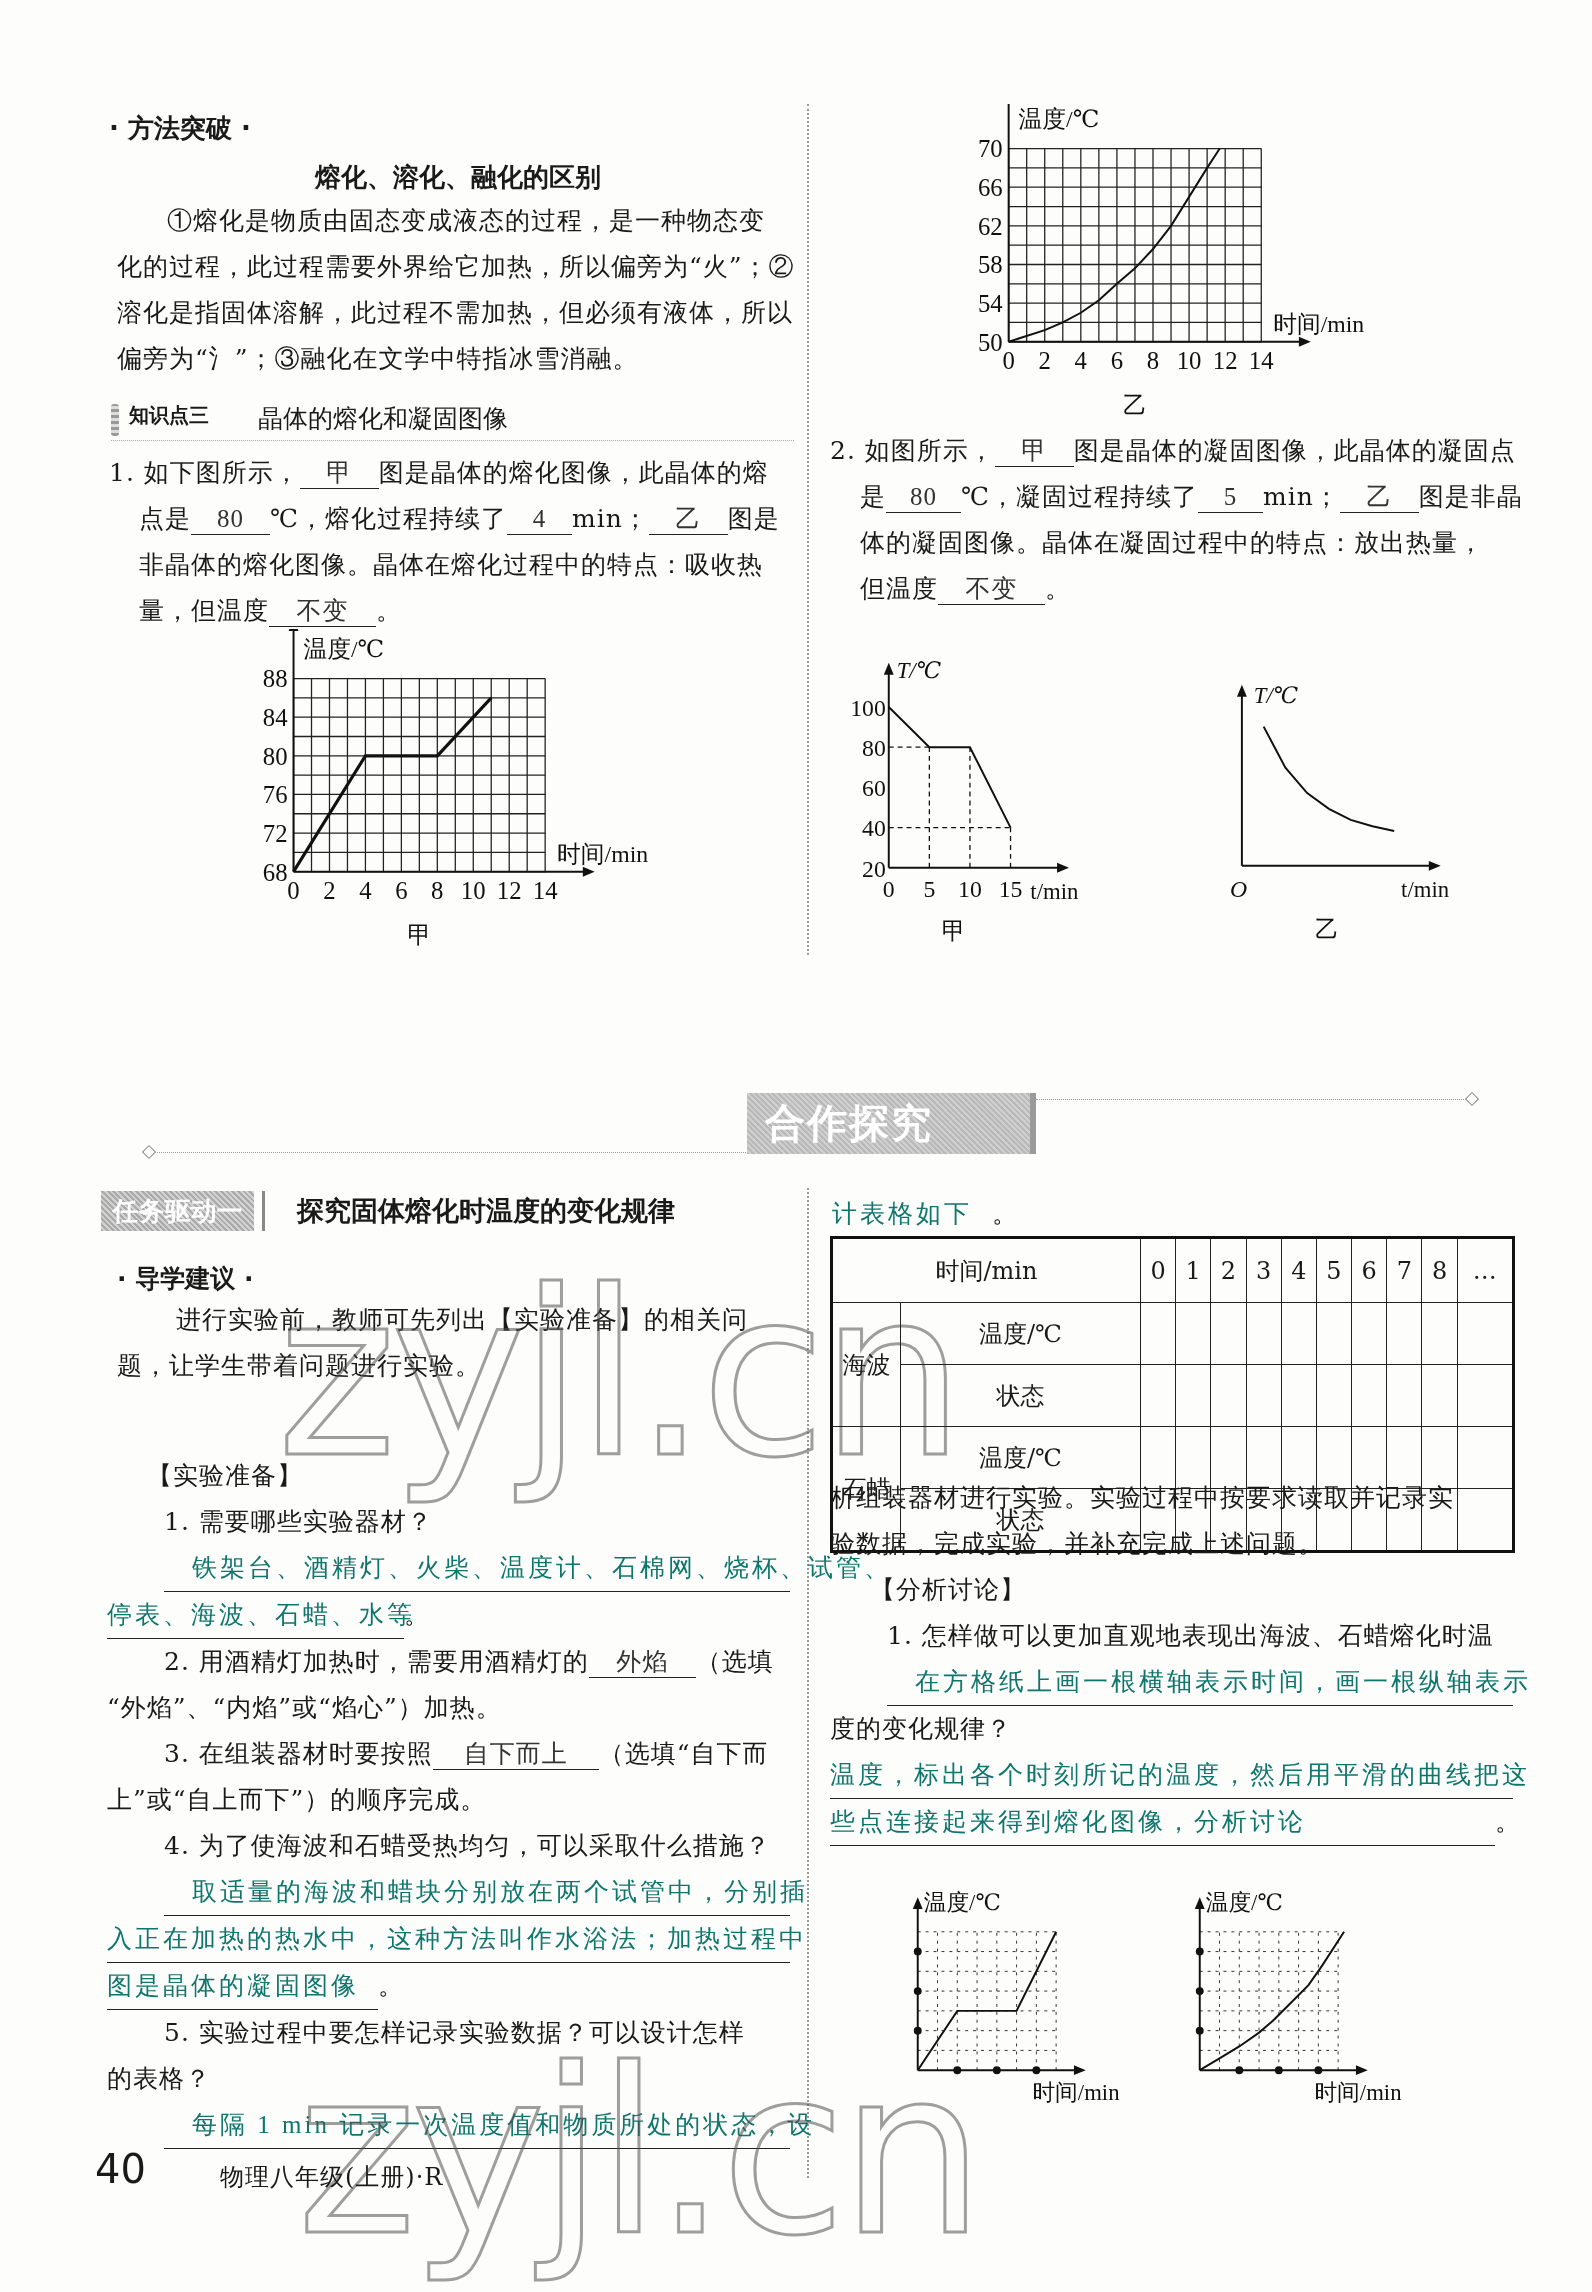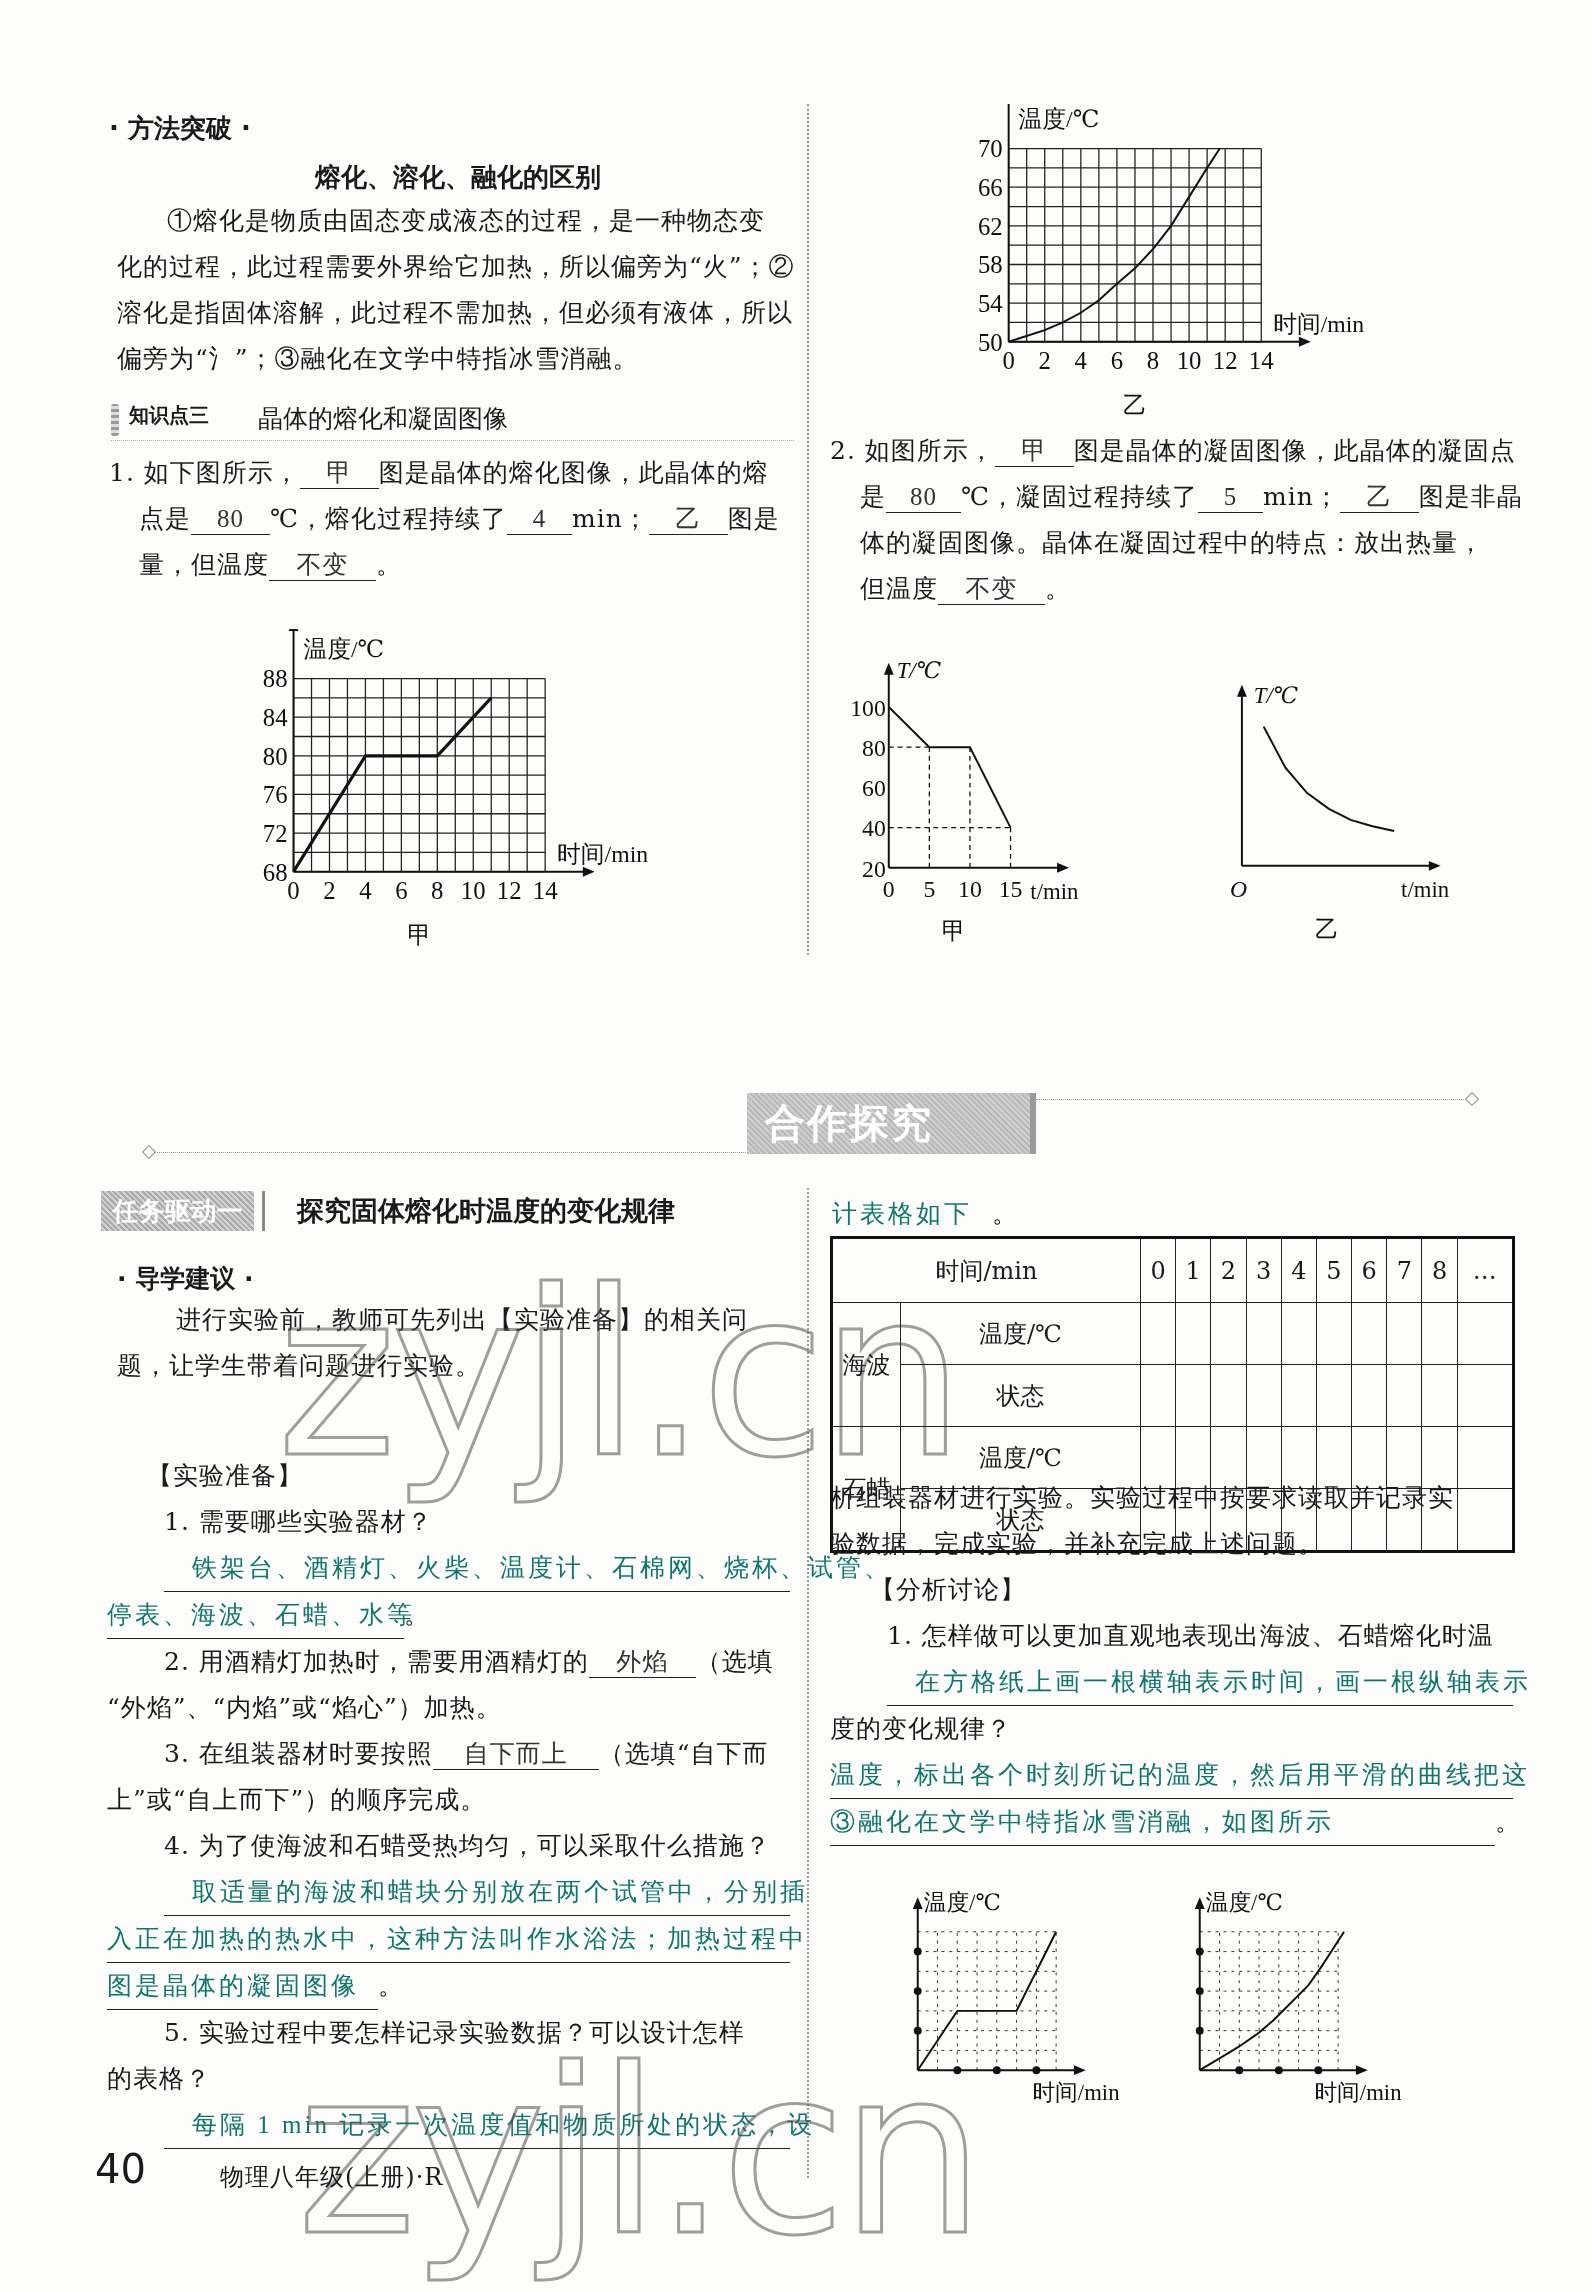--- a/index.html
+++ b/index.html
@@ -71,20 +71,21 @@
   <span class="abs hei" style="left:147px;top:4px;font-size:25px;">晶体的熔化和凝固图像</span>
 </div>
 
 <div class="abs" style="left:109px;top:450px;width:693px;">
   <div class="txt">
     <span>1. 如下图所示，</span><span class="blank" style="width:79px;">甲</span><span>图是晶体的熔化图像，此晶体的熔</span>
   </div>
   <div class="txt" style="padding-left:30px;">
     <span>点是</span><span class="blank" style="width:79px;">80</span><span>℃，熔化过程持续了</span><span class="blank" style="width:65px;">4</span><span>min；</span><span class="blank" style="width:79px;">乙</span><span>图是</span>
   </div>
+  <div class="txt" style="padding-left:30px;">非晶体的熔化图像。晶体在熔化过程中的特点：吸收热</div>
   <div class="txt" style="padding-left:30px;">
     <span>量，但温度</span><span class="blank" style="width:107px;">不变</span><span>。</span>
   </div>
 </div>
 
 <svg class="abs" id="chart-q1-jia" style="left:238px;top:629px;" width="436" height="317" viewBox="0 0 440 320">
     <line x1="56" y1="245" x2="56" y2="50" stroke="#222" stroke-width="1.3"></line>
     <line x1="74.14285714285714" y1="245" x2="74.14285714285714" y2="50" stroke="#222" stroke-width="1.3"></line>
     <line x1="92.28571428571428" y1="245" x2="92.28571428571428" y2="50" stroke="#222" stroke-width="1.3"></line>
     <line x1="110.42857142857142" y1="245" x2="110.42857142857142" y2="50" stroke="#222" stroke-width="1.3"></line>
@@ -353,21 +354,21 @@
   </table>
 
 <div class="abs" style="left:830px;top:1475px;width:693px;">
   <div class="txt">析组装器材进行实验。实验过程中按要求读取并记录实</div>
   <div class="txt">验数据，完成实验，并补充完成上述问题。</div>
   <div class="txt" style="padding-left:40px;">【分析讨论】</div>
   <div class="txt" style="padding-left:57px;">1. 怎样做可以更加直观地表现出海波、石蜡熔化时温</div>
   <div class="txt" style="padding-left:57px;"><span class="ans-line" style="display:inline-block;width:626px;padding-left:28px;box-sizing:border-box;">在方格纸上画一根横轴表示时间，画一根纵轴表示</span></div>
   <div class="txt">度的变化规律？</div>
   <div class="txt"><span class="ans-line" style="display:inline-block;width:683px;">温度，标出各个时刻所记的温度，然后用平滑的曲线把这</span></div>
-  <div class="txt"><span class="ans-line" style="display:inline-block;width:665px;">③融化在文学中特指冰雪消融，如图所示</span><span>。</span></div>
+  <div class="txt"><span class="ans-line" style="display:inline-block;width:665px;">些点连接起来得到熔化图像，分析讨论</span><span>。</span></div>
 </div>
 
 <svg class="abs" id="chart-analysis-haibo" style="left:896px;top:1886px;" width="257" height="228" viewBox="0 0 260 230">
     <line x1="42" y1="186" x2="42" y2="46" stroke="#333" stroke-width="1" stroke-dasharray="3,5"></line>
     <line x1="22" y1="166" x2="162" y2="166" stroke="#333" stroke-width="1" stroke-dasharray="3,5"></line>
     <line x1="62" y1="186" x2="62" y2="46" stroke="#333" stroke-width="1" stroke-dasharray="3,5"></line>
     <line x1="22" y1="146" x2="162" y2="146" stroke="#333" stroke-width="1" stroke-dasharray="3,5"></line>
     <line x1="82" y1="186" x2="82" y2="46" stroke="#333" stroke-width="1" stroke-dasharray="3,5"></line>
     <line x1="22" y1="126" x2="162" y2="126" stroke="#333" stroke-width="1" stroke-dasharray="3,5"></line>
     <line x1="102" y1="186" x2="102" y2="46" stroke="#333" stroke-width="1" stroke-dasharray="3,5"></line>

